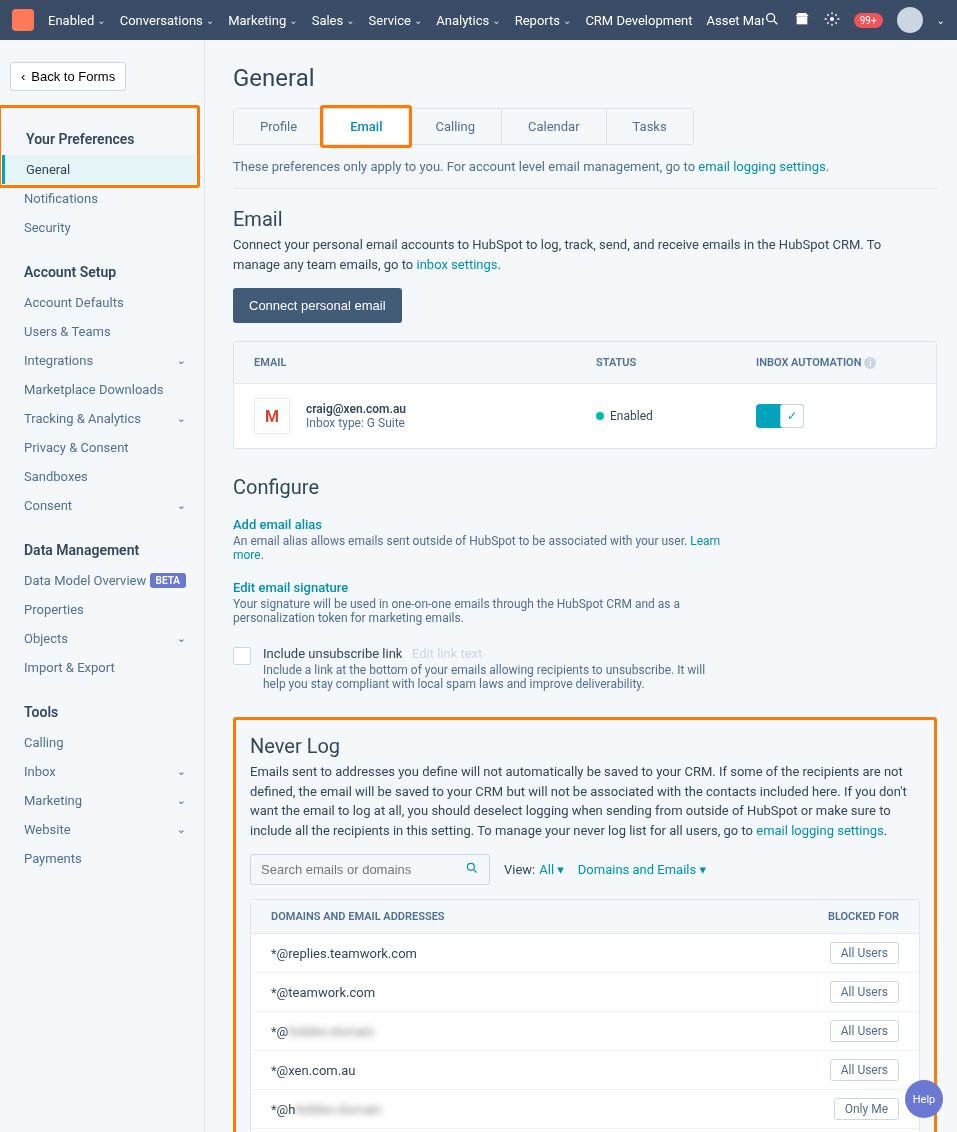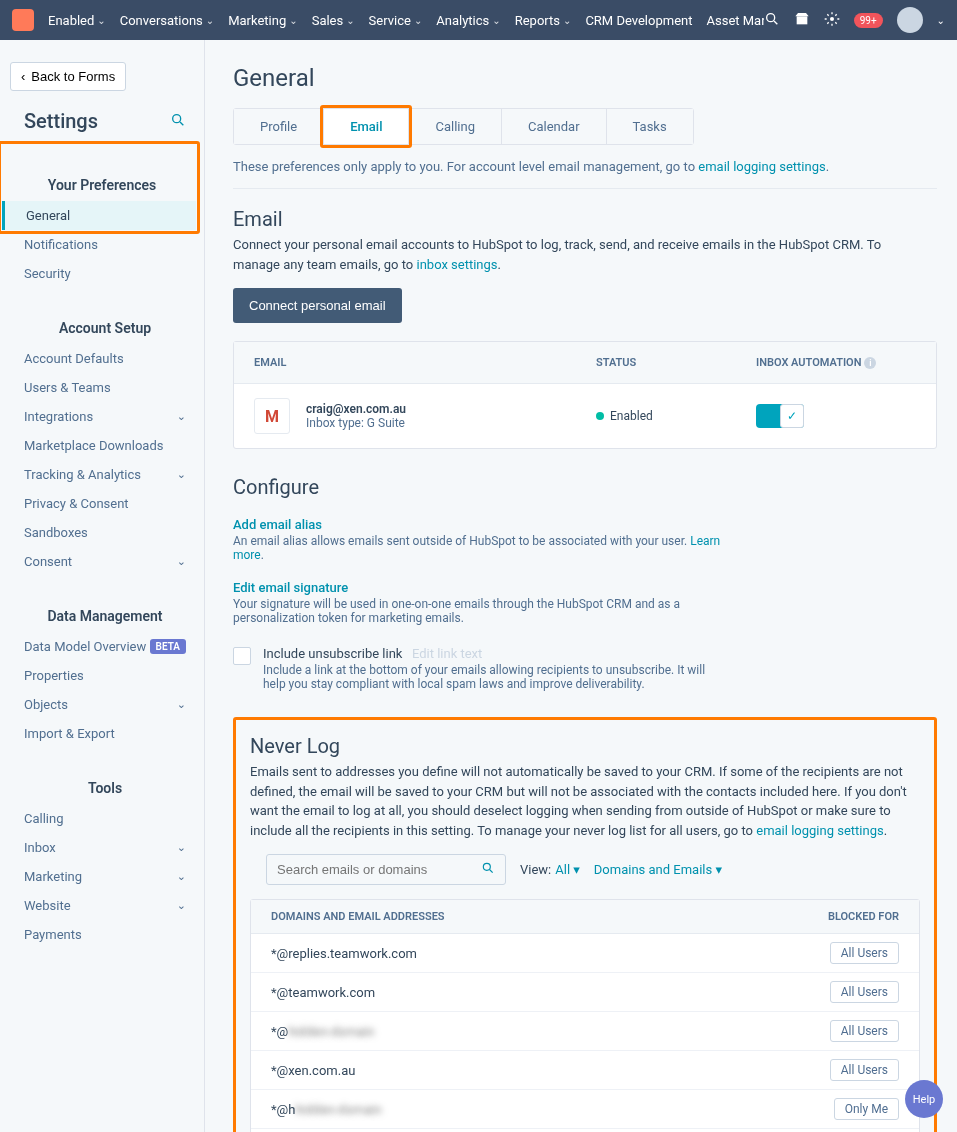--- a/index.html
+++ b/index.html
@@ -13,21 +13,21 @@
   .topnav .badge { background: #f2545b; color: #fff; font-size: 10px; padding: 2px 6px; border-radius: 10px; }
   .topnav .avatar { width: 26px; height: 26px; border-radius: 50%; background: #cbd6e2; }
   .icon-caret::after { content: "⌄"; font-size: 10px; opacity: .8; }
   
   .page { display: flex; }
   .sidebar { width: 205px; background: #f5f8fa; border-right: 1px solid #dfe3eb; padding: 16px 0 40px 0; min-height: 1092px; }
   .back-btn { display: inline-flex; align-items: center; gap: 6px; margin: 6px 14px 18px 10px; padding: 6px 10px; border: 1px solid #cbd6e2; background: #fff; border-radius: 3px; font-size: 13px; cursor: pointer; }
   .sidebar-header { display: flex; justify-content: space-between; align-items: center; padding: 0 18px 12px 24px; }
   .sidebar-header h2 { font-size: 20px; font-weight: 500; color: #33475b; }
   .search-ic svg { width: 16px; height: 16px; color: #0091ae; }
-  .section-title { font-weight: 600; font-size: 14px; color: #33475b; padding: 32px 18px 8px 24px; text-align: center; }
+  .section-title { font-weight: 600; font-size: 14px; color: #33475b; padding: 22px 18px 8px 24px; }
   .nav-item { display: flex; justify-content: space-between; align-items: center; padding: 7px 18px 7px 24px; font-size: 13px; color: #516f90; cursor: pointer; }
   .nav-item.active { background: #e5f5f8; border-left: 3px solid #00a4bd; padding-left: 21px; color: #33475b; }
   .nav-item .chev { color: #516f90; font-size: 11px; }
   .beta { background: #6a78d1; color: #fff; font-size: 10px; font-weight: 600; padding: 2px 6px; border-radius: 3px; }
   
   .hl-orange { position: relative; }
   .hl-orange::after { content: ""; position: absolute; inset: -4px; border: 3px solid #ff7a00; border-radius: 3px; pointer-events: none; }
   
   .main { flex: 1; padding: 24px 20px 20px 28px; background: #f5f8fa; }
   .h1 { font-size: 24px; font-weight: 400; color: #33475b; margin-bottom: 16px; }
@@ -50,21 +50,21 @@
   .toggle .knob { position: absolute; right: 0; top: 0; width: 24px; height: 24px; background: #fff; border: 1px solid #cbd6e2; border-radius: 3px; display: flex; align-items: center; justify-content: center; color: #00a4bd; font-size: 12px; }
   .cfg-link { font-size: 13px; color: #0091ae; font-weight: 500; display: block; margin-top: 18px; }
   .cfg-sub { font-size: 12px; color: #516f90; margin-top: 2px; max-width: 520px; }
   .chk-row { display: flex; gap: 12px; margin-top: 20px; }
   .chk { width: 18px; height: 18px; border: 1px solid #cbd6e2; border-radius: 2px; background: #fff; flex-shrink: 0; margin-top: 2px; }
   .chk-label { font-size: 13px; color: #33475b; }
   .chk-sub { font-size: 12px; color: #516f90; margin-top: 2px; max-width: 460px; }
   .edit-link-txt { color: #cbd6e2; font-size: 13px; margin-left: 6px; }
   
   .never-log { border: 3px solid #ff7a00; border-radius: 3px; padding: 14px 14px 0 14px; margin-top: 26px; background: #f5f8fa; }
-  .nl-controls { display: flex; align-items: center; gap: 14px; margin: 14px 16px; }
+  .nl-controls { display: flex; align-items: center; gap: 14px; margin: 14px 0; }
   .search-box { flex: 0 0 240px; display: flex; align-items: center; border: 1px solid #cbd6e2; background: #f5f8fa; padding: 6px 10px; border-radius: 3px; justify-content: space-between; }
   .search-box input { border: none; background: transparent; outline: none; font-size: 13px; color: #516f90; width: 180px; }
   .view-sel { font-size: 13px; color: #33475b; display: flex; gap: 4px; align-items: center; }
   .add-btn { margin-left: auto; background: #eaf0f6; color: #506e91; border: 1px solid #cbd6e2; padding: 8px 14px; border-radius: 3px; font-size: 13px; cursor: pointer; }
   .nl-table { background: #fff; border: 1px solid #dfe3eb; border-radius: 3px; }
   .nl-head { display: grid; grid-template-columns: 1fr 120px; font-size: 11px; font-weight: 600; color: #516f90; padding: 10px 20px; background: #f5f8fa; border-bottom: 1px solid #e5eaf0; }
   .nl-row { display: grid; grid-template-columns: 1fr 120px; padding: 8px 20px; border-bottom: 1px solid #eef1f6; align-items: center; font-size: 13px; color: #33475b; position:relative; }
   .pill { border: 1px solid #cbd6e2; background: #fff; padding: 3px 10px; border-radius: 3px; font-size: 12px; color: #506e91; justify-self: end; }
   .blur { color: transparent; text-shadow: 0 0 6px rgba(0,0,0,0.5); }
   .help-fab { position: fixed; right: 14px; bottom: 14px; width: 38px; height: 38px; border-radius: 50%; background: #6a78d1; color: #fff; font-size: 11px; display:flex; align-items:center; justify-content:center; }
@@ -106,27 +106,20 @@
   </div>
 </div>
 
 <div class="page">
 
   <div class="sidebar">
     <button class="back-btn">
         <span>‹</span>
         <span>Back to Forms</span>
       </button>
-    <div class="sidebar-header">
-      <h2>Settings</h2>
-      <span class="search-ic"><svg viewBox="0 0 24 24" fill="none" stroke="currentColor" stroke-width="2">
-            <circle cx="10" cy="10" r="6"></circle>
-            <line x1="15" y1="15" x2="20" y2="20"></line>
-          </svg></span>
-    </div>
 
     <div class="hl-orange" style="margin:0 8px 0 2px;">
       <div class="section-title">Your Preferences</div>
       <div class="nav-item active">General</div>
     </div>
     <div class="nav-item">Notifications</div>
     <div class="nav-item">Security</div>
 
     <div class="section-title">Account Setup</div>
     <div class="nav-item">Account Defaults</div>

